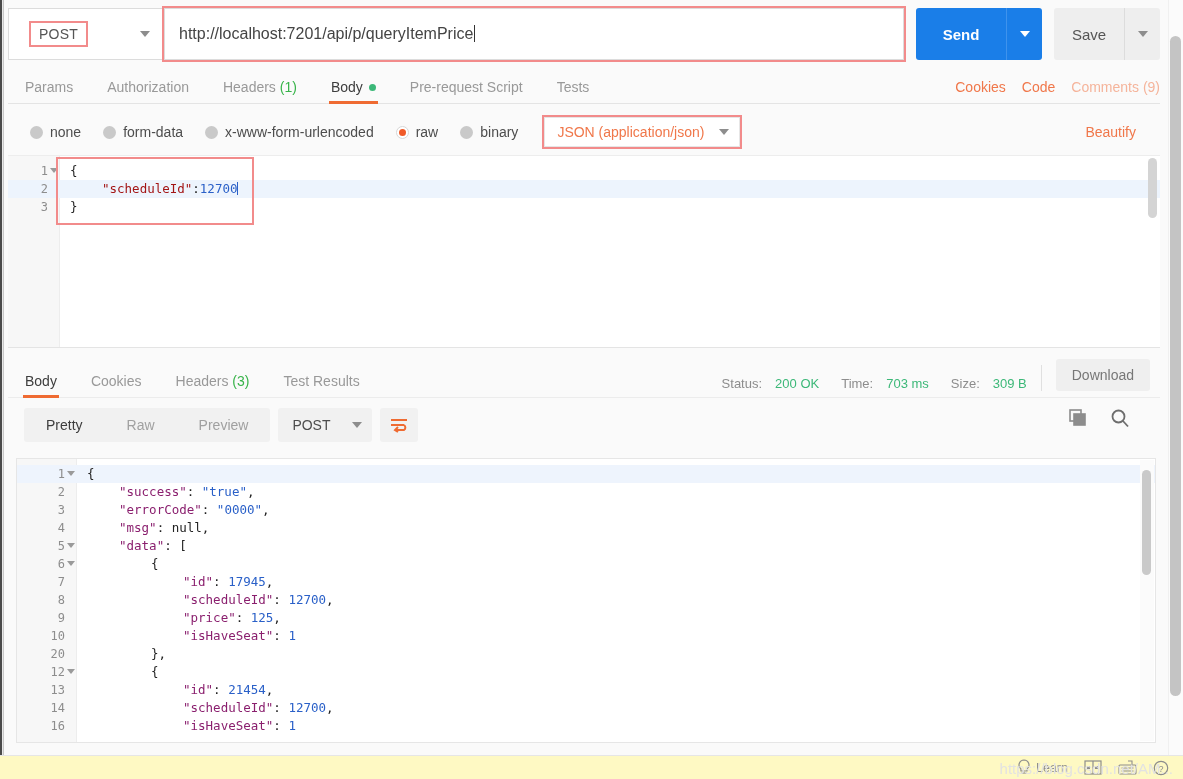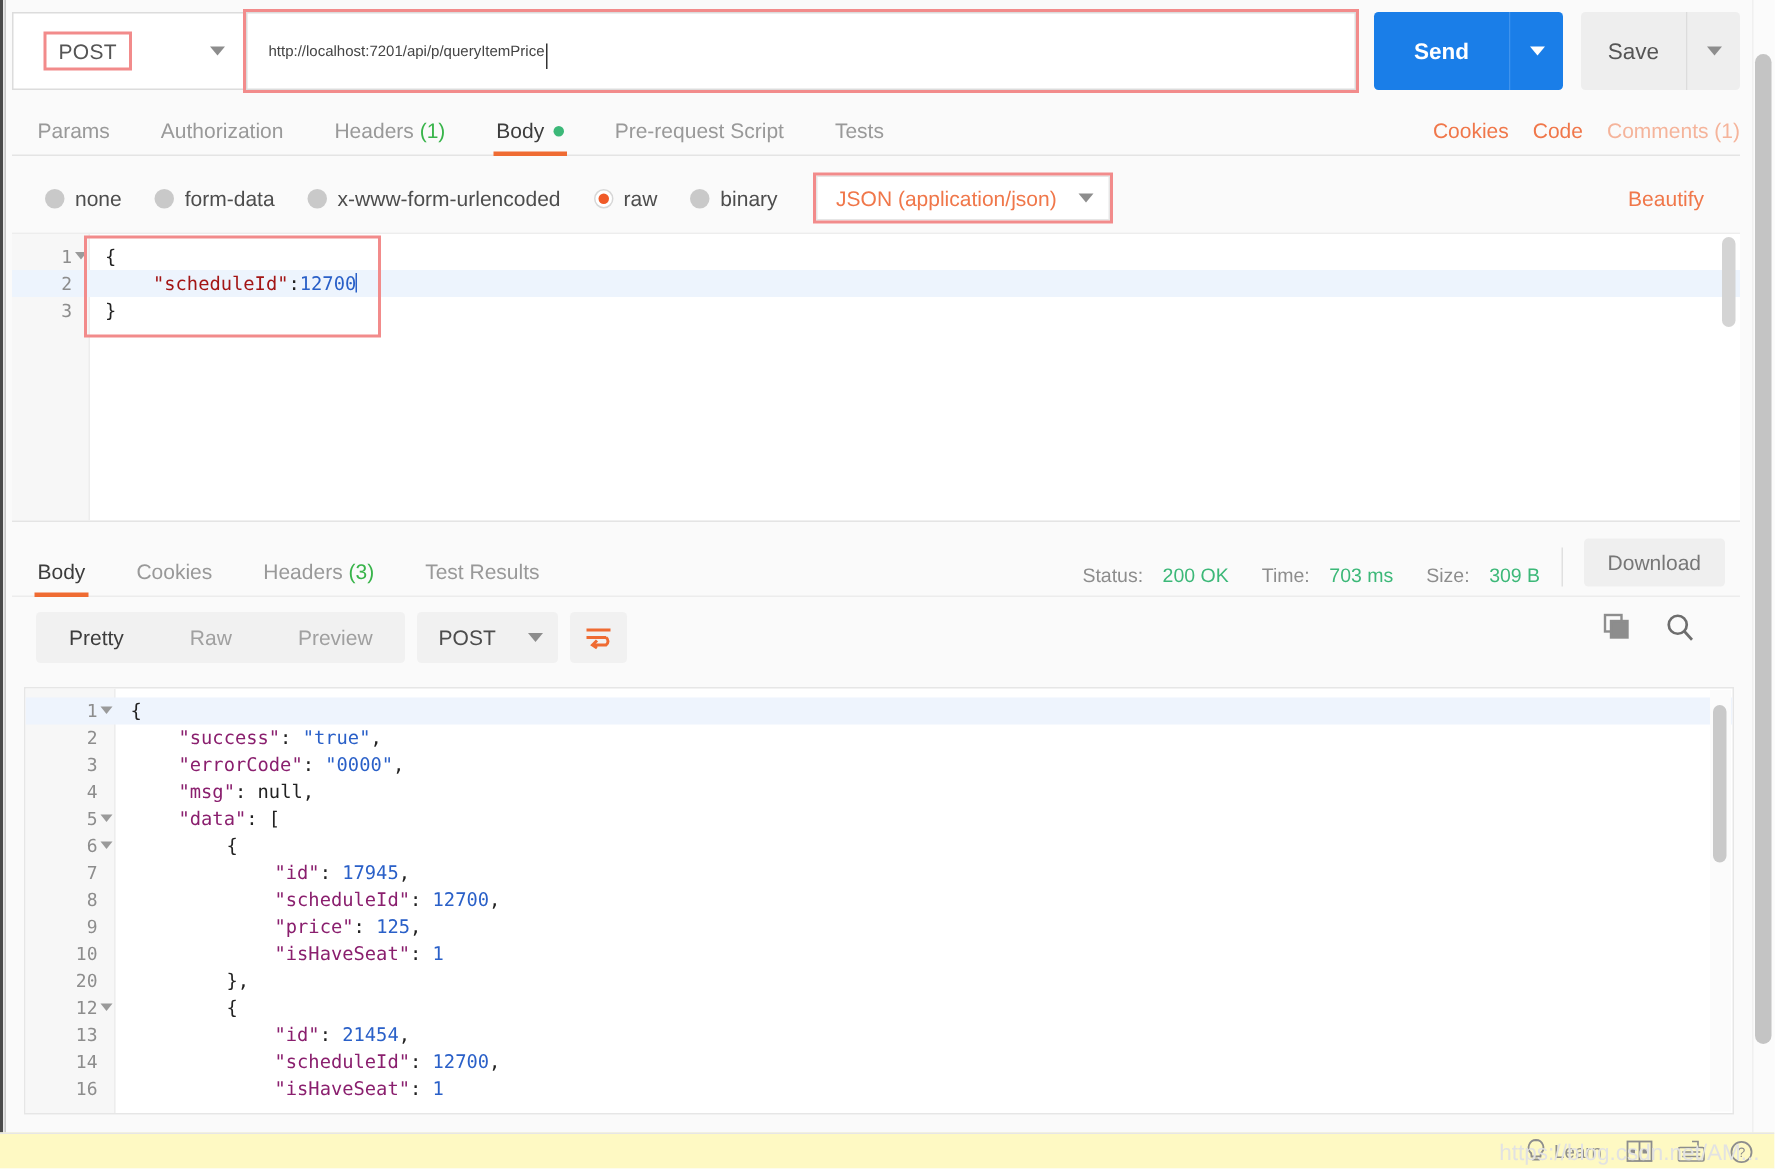--- a/index.html
+++ b/index.html
@@ -58,21 +58,21 @@
     border-top: 6px solid #8d8d8d;
   }
   .url-wrap {
     flex: 1; height: 52px;
     background: #fff;
     border: 1px solid #dcdcdc;
     display: flex; align-items: center;
     padding: 0 8px;
   }
   .url-text {
-    font-size: 10px; color: #444;
+    font-size: 16px; color: #444;
     padding: 3px 4px 3px 6px;
     position: relative;
     white-space: nowrap;
   }
   .url-text::after {
     content: ""; position: absolute; right: 2px; top: 3px;
     width: 1px; height: 17px; background: #333;
   }
   .send-btn {
     width: 90px; height: 52px; margin-left: 12px;
@@ -384,21 +384,21 @@
   <div class="req-tabs" id="req-tabs">
     <div class="tab"><span>Params</span></div>
       <div class="tab"><span>Authorization</span></div>
       <div class="tab"><span>Headers</span><span class="count"> (1)</span></div>
       <div class="tab active"><span>Body</span><span class="green-dot"></span></div>
       <div class="tab"><span>Pre-request Script</span></div>
       <div class="tab"><span>Tests</span></div>
       <div class="req-tabs-right">
       <span class="link-orange">Cookies</span>
       <span class="link-orange">Code</span>
-      <span class="link-orange faded">Comments (1)</span>
+      <span class="link-orange faded">Comments (9)</span>
     </div>
   </div>
 
   <div class="bodytype-row" id="bodytype-row">
     <div class="radio-item">
         <span class="radio-dot"></span>
         <span>none</span>
       </div>
       <div class="radio-item">
         <span class="radio-dot"></span>

